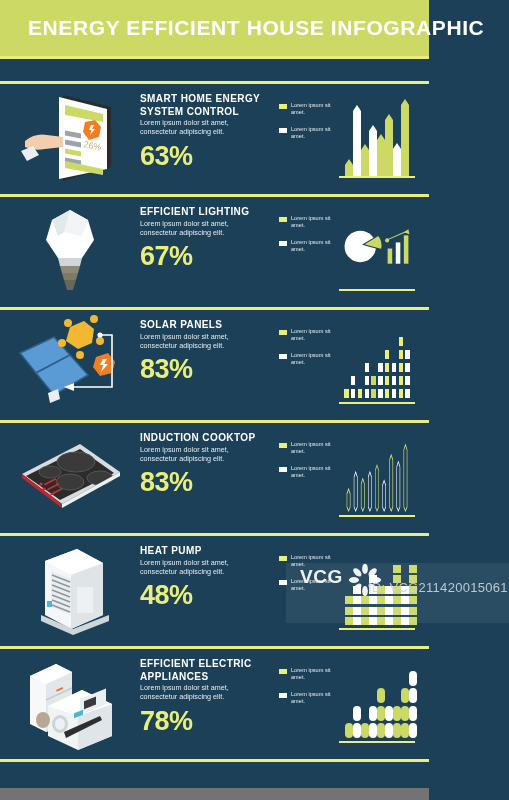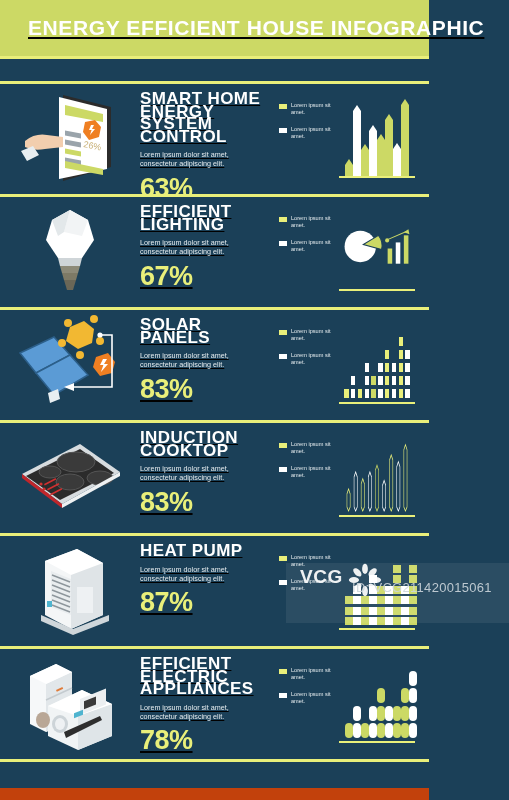--- a/index.html
+++ b/index.html
@@ -1,17 +1,17 @@
 <!DOCTYPE html>
 <html><head>
 <meta charset="utf-8">
 <style>
   html,body{margin:0;padding:0;background:#1b4058;}
   body{width:509px;height:800px;font-family:"Liberation Sans",sans-serif;overflow:hidden;}
-  .page{position:relative;width:429px;height:800px;background:#c2410c;box-sizing:border-box;text-decoration:underline;}
+  .page{position:relative;width:429px;height:800px;background:#737373;box-sizing:border-box;}
 
   
   .header{position:relative;height:56px;background:#ccd965;display:flex;align-items:center;}
   .header .title{
     margin-left:28px;color:#ffffff;font-weight:bold;font-size:21px;
     letter-spacing:.6px;white-space:nowrap;
   }
   .hdr-rule{height:3px;background:#e9ef7a;}
   .hdr-gap{height:22px;background:#1b4058;}
 
@@ -19,25 +19,25 @@
   .divider{height:3px;background:#e9ef7a;margin:0;}
   .section{position:relative;height:110px;background:#1b4058;display:flex;align-items:stretch;}
 
   
   .icon-col{width:140px;position:relative;display:flex;align-items:center;justify-content:center;}
   .icon-col svg{display:block;}
 
   
   .txt-col{width:135px;padding-top:9px;position:relative;}
   .sec-title{
-    color:#ffffff;font-size:17px;font-weight:bold;line-height:12.5px;
+    color:#ffffff;font-size:10px;font-weight:bold;line-height:12.5px;
     letter-spacing:.4px;text-transform:uppercase;
   }
   .sec-body{
-    color:#e6ecef;font-size:7.2px;line-height:9.4px;margin-top:7px;width:98px;
+    color:#e6ecef;font-size:7.2px;line-height:9.4px;width:98px;
   }
   .sec-pct{
     color:#e9ef7a;font-size:27px;font-weight:bold;line-height:27px;margin-top:6px;
     letter-spacing:-.5px;
   }
 
   
   .chart-col{flex:1;position:relative;}
   .legend{position:absolute;left:4px;top:18px;}
   .legend-row{display:flex;align-items:flex-start;margin-bottom:10px;}
@@ -82,21 +82,21 @@
   .pill{width:8px;height:15px;border-radius:4px;margin-bottom:2.5px;background:currentColor;}
 
   .footer{height:26px;background:#1b4058;}
 
   
   .wm{position:absolute;left:286px;top:563px;width:223px;height:60px;
       background:rgba(255,255,255,.07);pointer-events:none;}
   .wm-logo{position:absolute;left:300px;top:566px;color:#ffffff;font-size:19px;
            font-weight:bold;letter-spacing:.5px;opacity:.92;pointer-events:none;}
   .wm-burst{position:absolute;left:348px;top:563px;width:34px;height:34px;opacity:.92;pointer-events:none;}
-  .wm-id{position:absolute;left:352px;top:580px;color:#cdd6dc;font-size:13px;
+  .wm-id{position:absolute;left:368px;top:580px;color:#cdd6dc;font-size:13px;
          letter-spacing:.3px;opacity:.9;pointer-events:none;white-space:nowrap;}
 </style>
 </head>
 <body>
 
 <div class="page">
 
   <div class="header">
     <div class="title">ENERGY EFFICIENT HOUSE  INFOGRAPHIC</div>
   </div>
@@ -388,21 +388,21 @@
           <line x1="37" y1="64" x2="55" y2="71"></line>
         </g>
         <rect x="62" y="46" width="16" height="26" fill="#eef1f3"></rect>
         <rect x="32" y="60" width="5" height="6" fill="#4fb4cf"></rect>
         <polygon points="26,74 58,88 94,74 94,80 58,94 26,80" fill="#cfd6da"></polygon>
       </svg>
     </div>
     <div class="txt-col">
       <div class="sec-title">HEAT PUMP</div>
       <div class="sec-body">Lorem ipsum dolor sit amet, consectetur adipiscing elit.</div>
-      <div class="sec-pct">87%</div>
+      <div class="sec-pct">48%</div>
     </div>
     <div class="chart-col">
       <div class="legend">
         <div class="legend-row">
           <span class="legend-swatch" style="background:#e9ef7a"></span>
           <span class="legend-text">Lorem ipsum sit amet.</span>
         </div>
         <div class="legend-row">
           <span class="legend-swatch" style="background:#ffffff"></span>
           <span class="legend-text">Lorem ipsum sit amet.</span>

